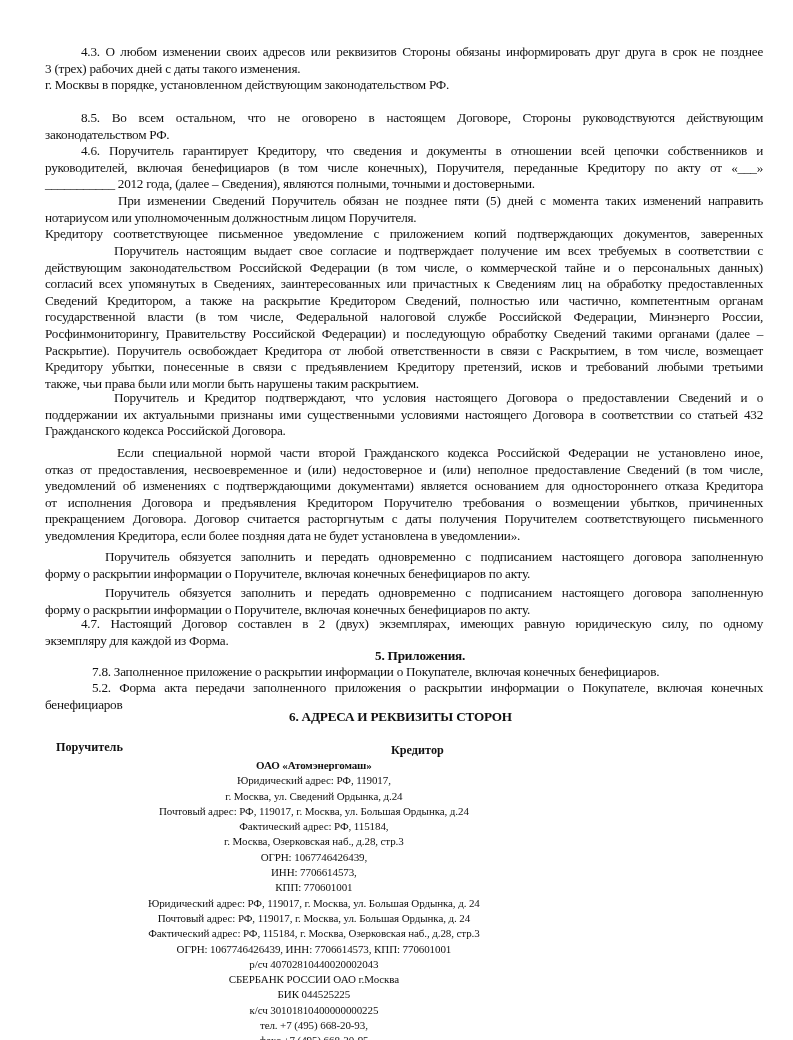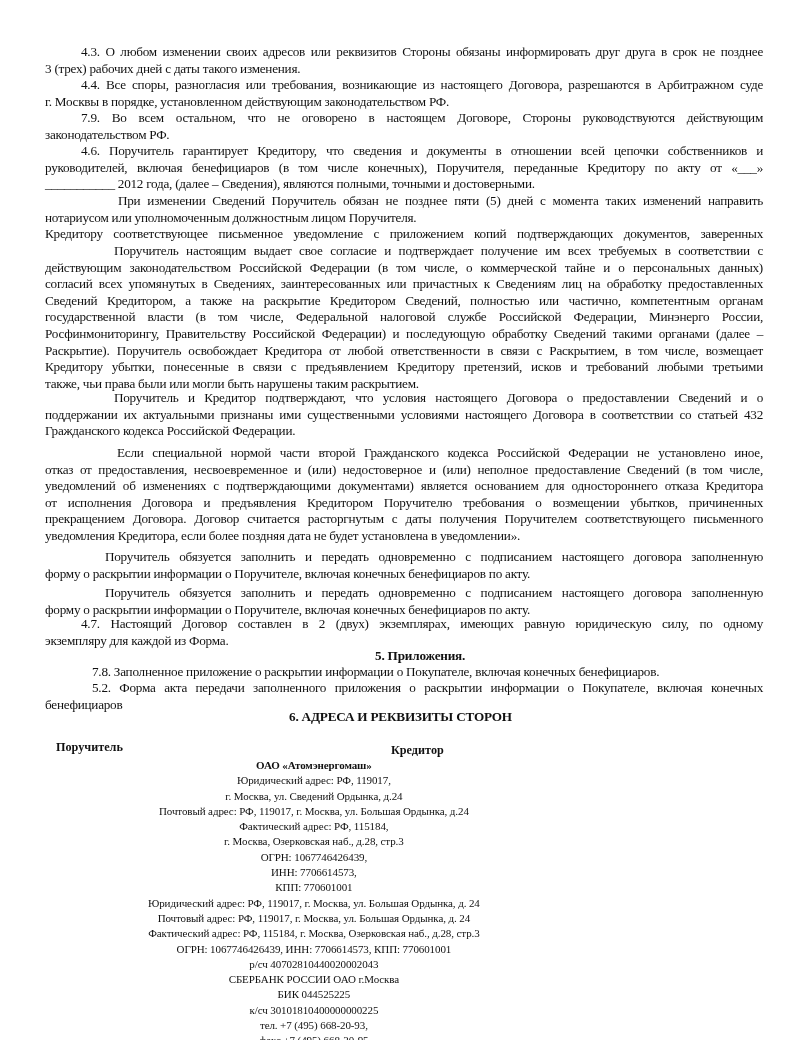--- a/index.html
+++ b/index.html
@@ -21,26 +21,25 @@
 <body>
 
 <div class="doc">
 
   <div class="para" style="top:0px;">
     <span class="ln j" style="padding-left:36px;">4.3. О любом изменении своих адресов или реквизитов Стороны обязаны информировать друг друга в срок не позднее</span>
     <span class="ln">3 (трех) рабочих дней с даты такого изменения.</span>
   </div>
 
   <div class="para" style="top:33px;">
-    <span class="ln j" style="padding-left:36px;">4.4. Все споры, разногласия или требования, возникающие из настоящего Договора, разрешаются в Арбитражном суде</span>
     <span class="ln">г. Москвы в порядке, установленном действующим законодательством РФ.</span>
   </div>
 
   <div class="para" style="top:66px;">
-    <span class="ln j" style="padding-left:36px;">7.9. Во всем остальном, что не оговорено в настоящем Договоре, Стороны руководствуются действующим</span>
+    <span class="ln j" style="padding-left:36px;">8.5. Во всем остальном, что не оговорено в настоящем Договоре, Стороны руководствуются действующим</span>
     <span class="ln">законодательством РФ.</span>
   </div>
 
   <div class="para" style="top:99px;">
     <span class="ln j" style="padding-left:36px;">4.6. Поручитель гарантирует Кредитору, что сведения и документы в отношении всей цепочки собственников и</span>
     <span class="ln j">руководителей, включая бенефициаров (в том числе конечных), Поручителя, переданные  Кредитору по акту от «___»</span>
     <span class="ln">___________ 2012 года, (далее – Сведения), являются полными, точными и достоверными.</span>
   </div>
 
   <div class="para" style="top:149px;">
@@ -57,21 +56,21 @@
     <span class="ln j">государственной власти (в том числе, Федеральной налоговой службе Российской Федерации, Минэнерго России,</span>
     <span class="ln j">Росфинмониторингу, Правительству Российской Федерации) и последующую обработку Сведений такими органами (далее –</span>
     <span class="ln j">Раскрытие). Поручитель освобождает Кредитора от любой ответственности в связи с Раскрытием, в том числе, возмещает</span>
     <span class="ln j">Кредитору убытки, понесенные в связи с предъявлением Кредитору претензий, исков и требований любыми третьими</span>
     <span class="ln">также, чьи права были или могли быть нарушены таким раскрытием.</span>
   </div>
 
   <div class="para" style="top:346px;">
     <span class="ln j" style="padding-left:69px;">Поручитель и Кредитор подтверждают, что условия настоящего Договора о предоставлении Сведений и о</span>
     <span class="ln j">поддержании их актуальными признаны ими существенными условиями настоящего Договора в соответствии со статьей 432</span>
-    <span class="ln">Гражданского кодекса Российской Федерации.</span>
+    <span class="ln">Гражданского кодекса Российской Договора.</span>
   </div>
 
   <div class="para" style="top:401px;">
     <span class="ln j" style="padding-left:72px;">Если специальной нормой части второй Гражданского кодекса Российской Федерации не установлено иное,</span>
     <span class="ln j">отказ от предоставления, несвоевременное и (или) недостоверное и (или) неполное предоставление Сведений (в том числе,</span>
     <span class="ln j">уведомлений об изменениях с подтверждающими документами) является основанием для одностороннего отказа Кредитора</span>
     <span class="ln j">от исполнения Договора и предъявления Кредитором Поручителю требования о возмещении убытков, причиненных</span>
     <span class="ln j">прекращением Договора. Договор считается расторгнутым с даты получения Поручителем соответствующего письменного</span>
     <span class="ln">уведомления Кредитора, если более поздняя дата не будет установлена в уведомлении».</span>
   </div>

